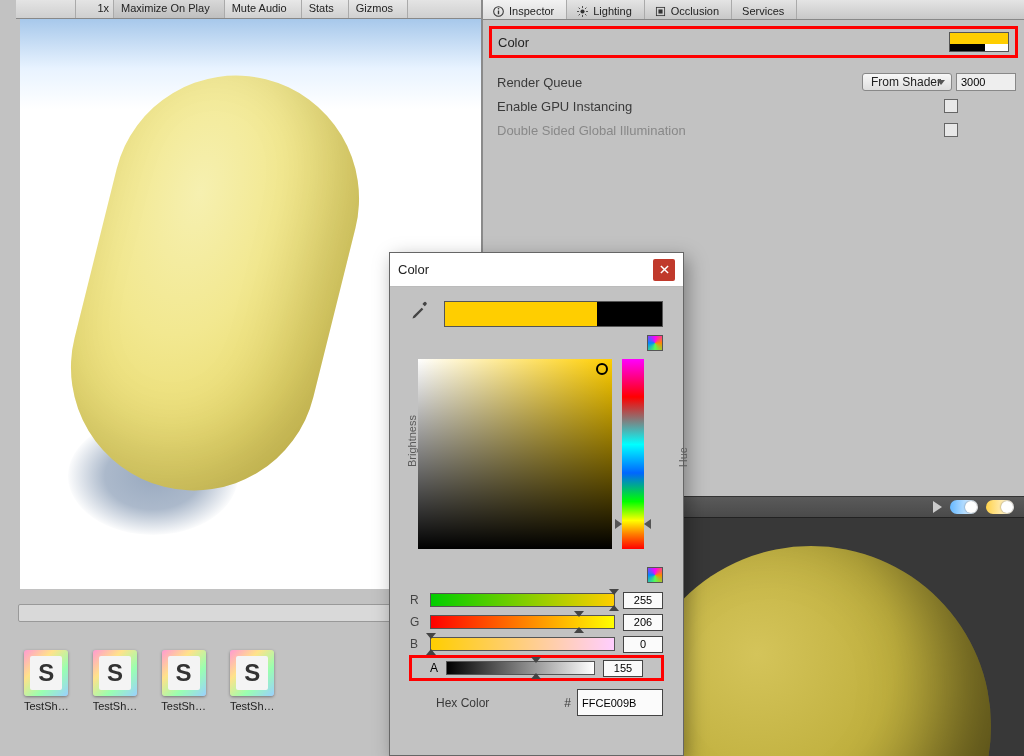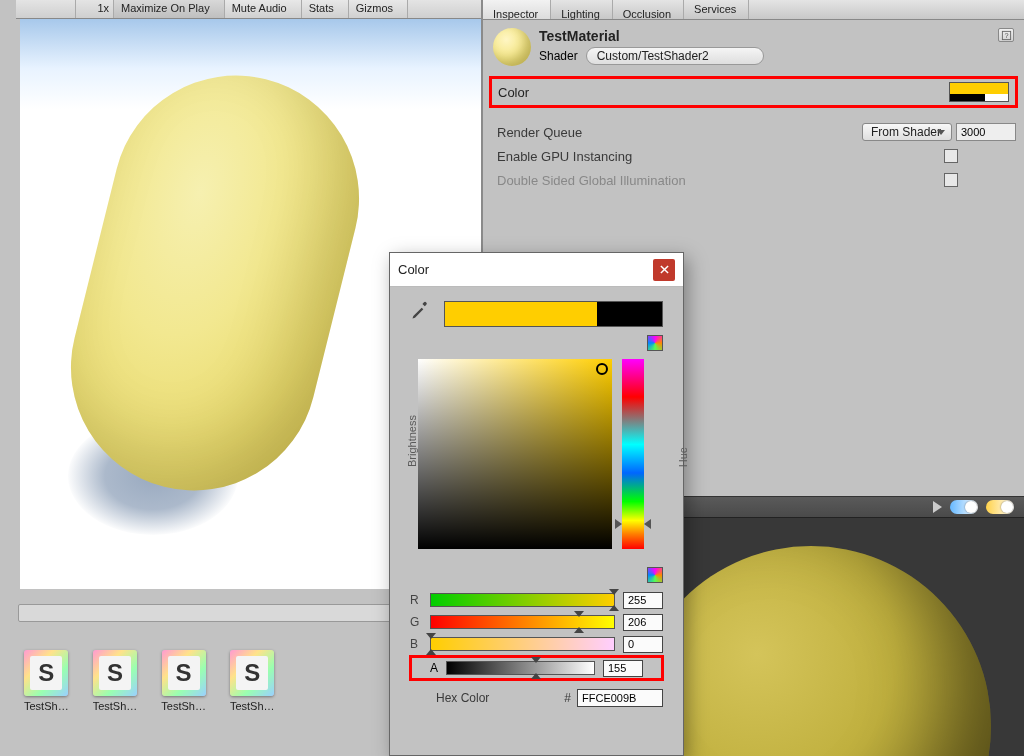--- a/index.html
+++ b/index.html
@@ -22,21 +22,21 @@
   .scroll-area { position:absolute; left:2px; top:604px; width:390px; height:18px; background:#d9d9d9; border:1px solid #999; border-radius:2px; }
   .files { position:absolute; left:8px; top:650px; display:flex; gap:24px; }
   .file { display:flex; flex-direction:column; align-items:center; gap:4px; font-size:11px; color:#222; }
   .file .thumb { width:44px; height:46px; border-radius:3px; display:flex; align-items:center; justify-content:center; font-size:24px; font-weight:bold; color:#333; background: linear-gradient(135deg, #ff9ad1 0%, #ffe28a 33%, #9affb0 66%, #9ad0ff 100%); box-shadow: 0 1px 3px rgba(0,0,0,0.4); position:relative; }
   .file .thumb::before { content:""; position:absolute; inset:6px; background:#f4f4f4; border-radius:2px; }
   .file .thumb span { position:relative; }
 
   
   .right-pane { position:absolute; left:481px; top:0; width:543px; height:756px; background:#c2c2c2; border-left:2px solid #8a8a8a; }
   .tabs { height:20px; display:flex; align-items:stretch; background: linear-gradient(#e4e4e4,#c8c8c8); border-bottom:1px solid #888; font-size:11px; }
-  .tab { padding:3px 12px 0 10px; border-right:1px solid #aaa; color:#222; cursor:pointer; display:flex; align-items:center; gap:5px;flex-direction:column; }
+  .tab { padding:3px 12px 0 10px; border-right:1px solid #aaa; color:#222; cursor:pointer; display:flex; align-items:center; gap:5px; }
   .tab.active { background: linear-gradient(#f2f2f2,#dcdcdc); }
   .tab svg { width:11px; height:11px; }
 
   .mat-header { display:flex; align-items:flex-start; gap:8px; padding:8px 10px 4px 10px; position:relative; }
   .mat-icon { width:38px; height:38px; border-radius:50%; background: radial-gradient(circle at 35% 30%, #fff6c4 0%, #f2e37b 60%, #e3cf52 100%); box-shadow: inset -6px -6px 10px rgba(0,0,0,0.18); }
   .mat-title { font-size:14px; font-weight:bold; color:#222; }
   .shader-row { display:flex; align-items:center; gap:8px; margin-top:3px; font-size:12px;}
   .shader-dd { background: linear-gradient(#f5f5f5,#dedede); border:1px solid #999; border-radius:9px; padding:1px 54px 1px 10px; font-size:12px; color:#222; }
   .ctx-icon { position:absolute; right:10px; top:8px; width:16px; height:14px; background: linear-gradient(#f0f0f0,#d4d4d4); border:1px solid #888; border-radius:2px; display:flex; align-items:center; justify-content:center; }
 
@@ -91,35 +91,35 @@
   .hue-mark-l { position:absolute; left:-7px; top:160px; width:0; height:0; border-top:5px solid transparent; border-bottom:5px solid transparent; border-left:7px solid #555; }
   .hue-mark-r { position:absolute; right:-7px; top:160px; width:0; height:0; border-top:5px solid transparent; border-bottom:5px solid transparent; border-right:7px solid #555; }
   .sat-lbl { text-align:center; font-size:11px; color:#5a5a5a; margin-top:6px; margin-right:34px; }
 
   .sliders { padding:2px 20px 0 20px; }
   .srow { display:flex; align-items:center; gap:8px; height:22px; }
   .srow .ch { width:12px; font-size:12px; color:#444; }
   .track { flex:1; height:14px; border:1px solid #555; position:relative; cursor:pointer; }
   .track .thumb { position:absolute; top:-5px; width:0; height:0; border-left:5px solid transparent; border-right:5px solid transparent; border-top:6px solid #444; }
   .track .thumb.b { top:auto; bottom:-5px; border-top:none; border-bottom:6px solid #444; }
-  .valbox { width:40px; height:17px; border:1px solid #444; background:#fbfbfb; font-size:11px; text-align:left; padding:1px 4px; }
+  .valbox { width:40px; height:17px; border:1px solid #444; background:#fbfbfb; font-size:11px; text-align:center; padding:1px 4px; }
   .t-r { background: linear-gradient(to right, #00ce00, #ffce00); }
   .t-r .thumb, .t-r .b { left: calc(100% - 5px); }
   .t-g { background: linear-gradient(to right, #ff0000, #ffff00); }
   .t-g .thumb, .t-g .b { left: calc(80.8% - 5px); }
   .t-b { background: linear-gradient(to right, #ffce00, #ffceff); }
   .t-b .thumb, .t-b .b { left: -5px; }
   .t-a { background: linear-gradient(to right, #000, #fff); }
   .t-a .thumb, .t-a .b { left: calc(60.8% - 5px); }
 
   .alpha-hl { border:3px solid #ff0000; padding:1px 18px; margin:0 -1px; display:flex; align-items:center; gap:8px; height:26px; }
 
   .hex-row { display:flex; align-items:center; gap:6px; padding:8px 20px 0 46px; font-size:12px; color:#3a3a3a; }
   .hex-row .hash { margin-left:auto; }
-  .hex-row input { width:86px; height:18px; border:1px solid #444; background:#fbfbfb; font-size:11px; padding:1px 4px; }
+  .hex-row input { width:86px; height:27px; border:1px solid #444; background:#fbfbfb; font-size:11px; padding:1px 4px; }
 </style>
 </head>
 <body>
 
 <div class="left-pane">
   <div class="toolbar">
     <div class="spacer-left"></div>
     <div class="zoom">1x</div>
     <div class="tbtn active">Maximize On Play</div>
     <div class="tbtn">Mute Audio</div>
@@ -191,36 +191,20 @@
           <rect x="2" y="2" width="12" height="12" fill="none" stroke="#333" stroke-width="1.2"></rect>
           <rect x="5" y="5" width="6" height="6" fill="#333"></rect>
         </svg>
       <span>Occlusion</span>
     </div>
     <div class="tab">
       <span>Services</span>
     </div>
   </div>
 
-  <div class="mat-header">
-    <div class="mat-icon"></div>
-    <div>
-      <div class="mat-title">TestMaterial</div>
-      <div class="shader-row">
-        <span>Shader</span>
-        <span class="shader-dd">Custom/TestShader2</span>
-      </div>
-    </div>
-    <div class="ctx-icon">
-      <svg viewBox="0 0 12 12" width="11" height="11">
-          <rect x="1.5" y="1.5" width="9" height="9" fill="none" stroke="#666"></rect>
-          <text x="6" y="9" font-size="8" text-anchor="middle" fill="#555">?</text>
-        </svg>
-    </div>
-  </div>
 
   <div class="color-row hl-red">
     <span class="lbl">Color</span>
     <div class="swatch">
       <div class="top"></div>
       <div class="bot">
           <div class="bl"></div>
           <div class="wr"></div>
         </div>
     </div>

